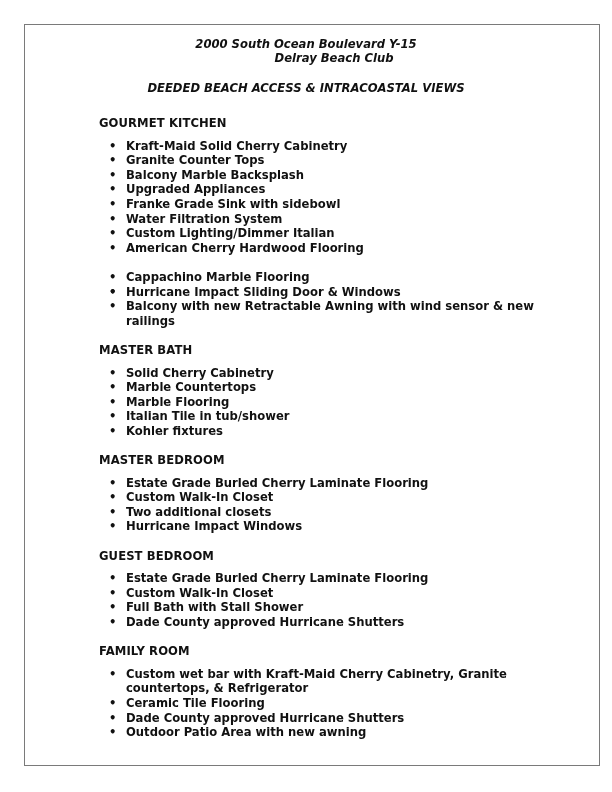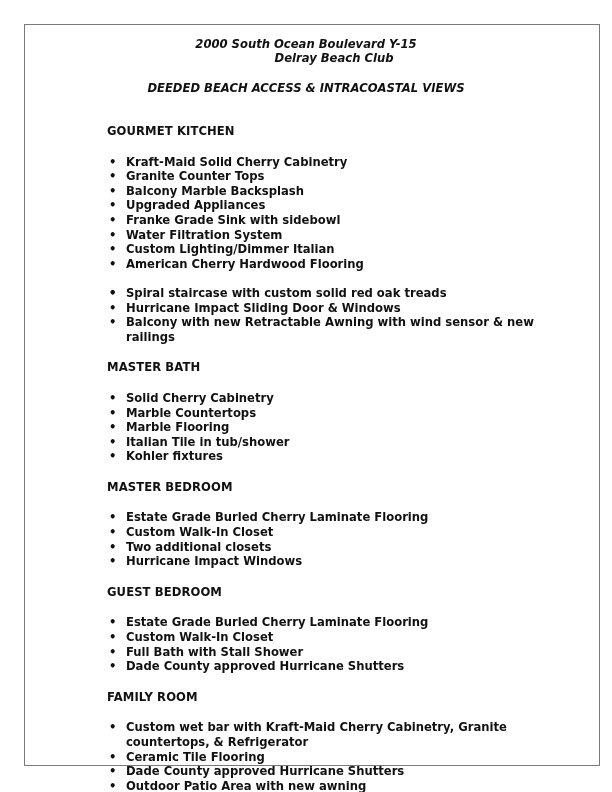--- a/index.html
+++ b/index.html
@@ -14,21 +14,21 @@
       font-family: "DejaVu Sans", sans-serif;
       font-weight: bold; font-size: 11.6px; color: #111;
       line-height: 14.6px;
     }
     .hdr { text-align: center; width: 612px; font-style: italic; }
     .hdr1 { position: absolute; top: 37px; left: 0; }
     .hdr2 { position: absolute; top: 51px; left: 0; padding-left: 28px; }
     .sub  { position: absolute; top: 81px; left: 0; }
     .sections { position: absolute; top: 108px; left: 91px; width: 470px; }
     .section { margin: 0 0 14.6px 0; }
-    .section-title { margin: 16px; letter-spacing: 0.1px; }
+    .section-title { margin: 8px; letter-spacing: 0.1px; }
     ul { list-style: none; margin: 0; padding: 0; }
     li { position: relative; padding-left: 35px; }
     li .bullet { position: absolute; left: 18px; top: 0; }
   </style>
 </head>
 <body>
 
 <div class="page-frame"></div>
 
 <div class="content">
@@ -45,22 +45,22 @@
           <li><span class="bullet">•</span><span>Balcony Marble Backsplash</span></li>
           <li><span class="bullet">•</span><span>Upgraded Appliances</span></li>
           <li><span class="bullet">•</span><span>Franke Grade Sink with sidebowl</span></li>
           <li><span class="bullet">•</span><span>Water Filtration System</span></li>
           <li><span class="bullet">•</span><span>Custom Lighting/Dimmer Italian</span></li>
           <li><span class="bullet">•</span><span>American Cherry Hardwood Flooring</span></li>
         </ul>
       </div>
       <div class="section">
         <ul>
+          <li><span class="bullet">•</span><span>Cappachino Marble Flooring</span></li>
           <li><span class="bullet">•</span></li>
-          <li><span class="bullet">•</span><span>Spiral staircase with custom solid red oak treads</span></li>
           <li><span class="bullet">•</span><span>Hurricane Impact Sliding Door &amp; Windows</span></li>
           <li><span class="bullet">•</span><span>Balcony with new Retractable Awning with wind sensor &amp; new railings</span></li>
         </ul>
       </div>
       <div class="section">
         <div class="section-title">MASTER BATH</div>
         <ul>
           <li><span class="bullet">•</span><span>Solid Cherry Cabinetry</span></li>
           <li><span class="bullet">•</span><span>Marble Countertops</span></li>
           <li><span class="bullet">•</span><span>Marble Flooring</span></li>

